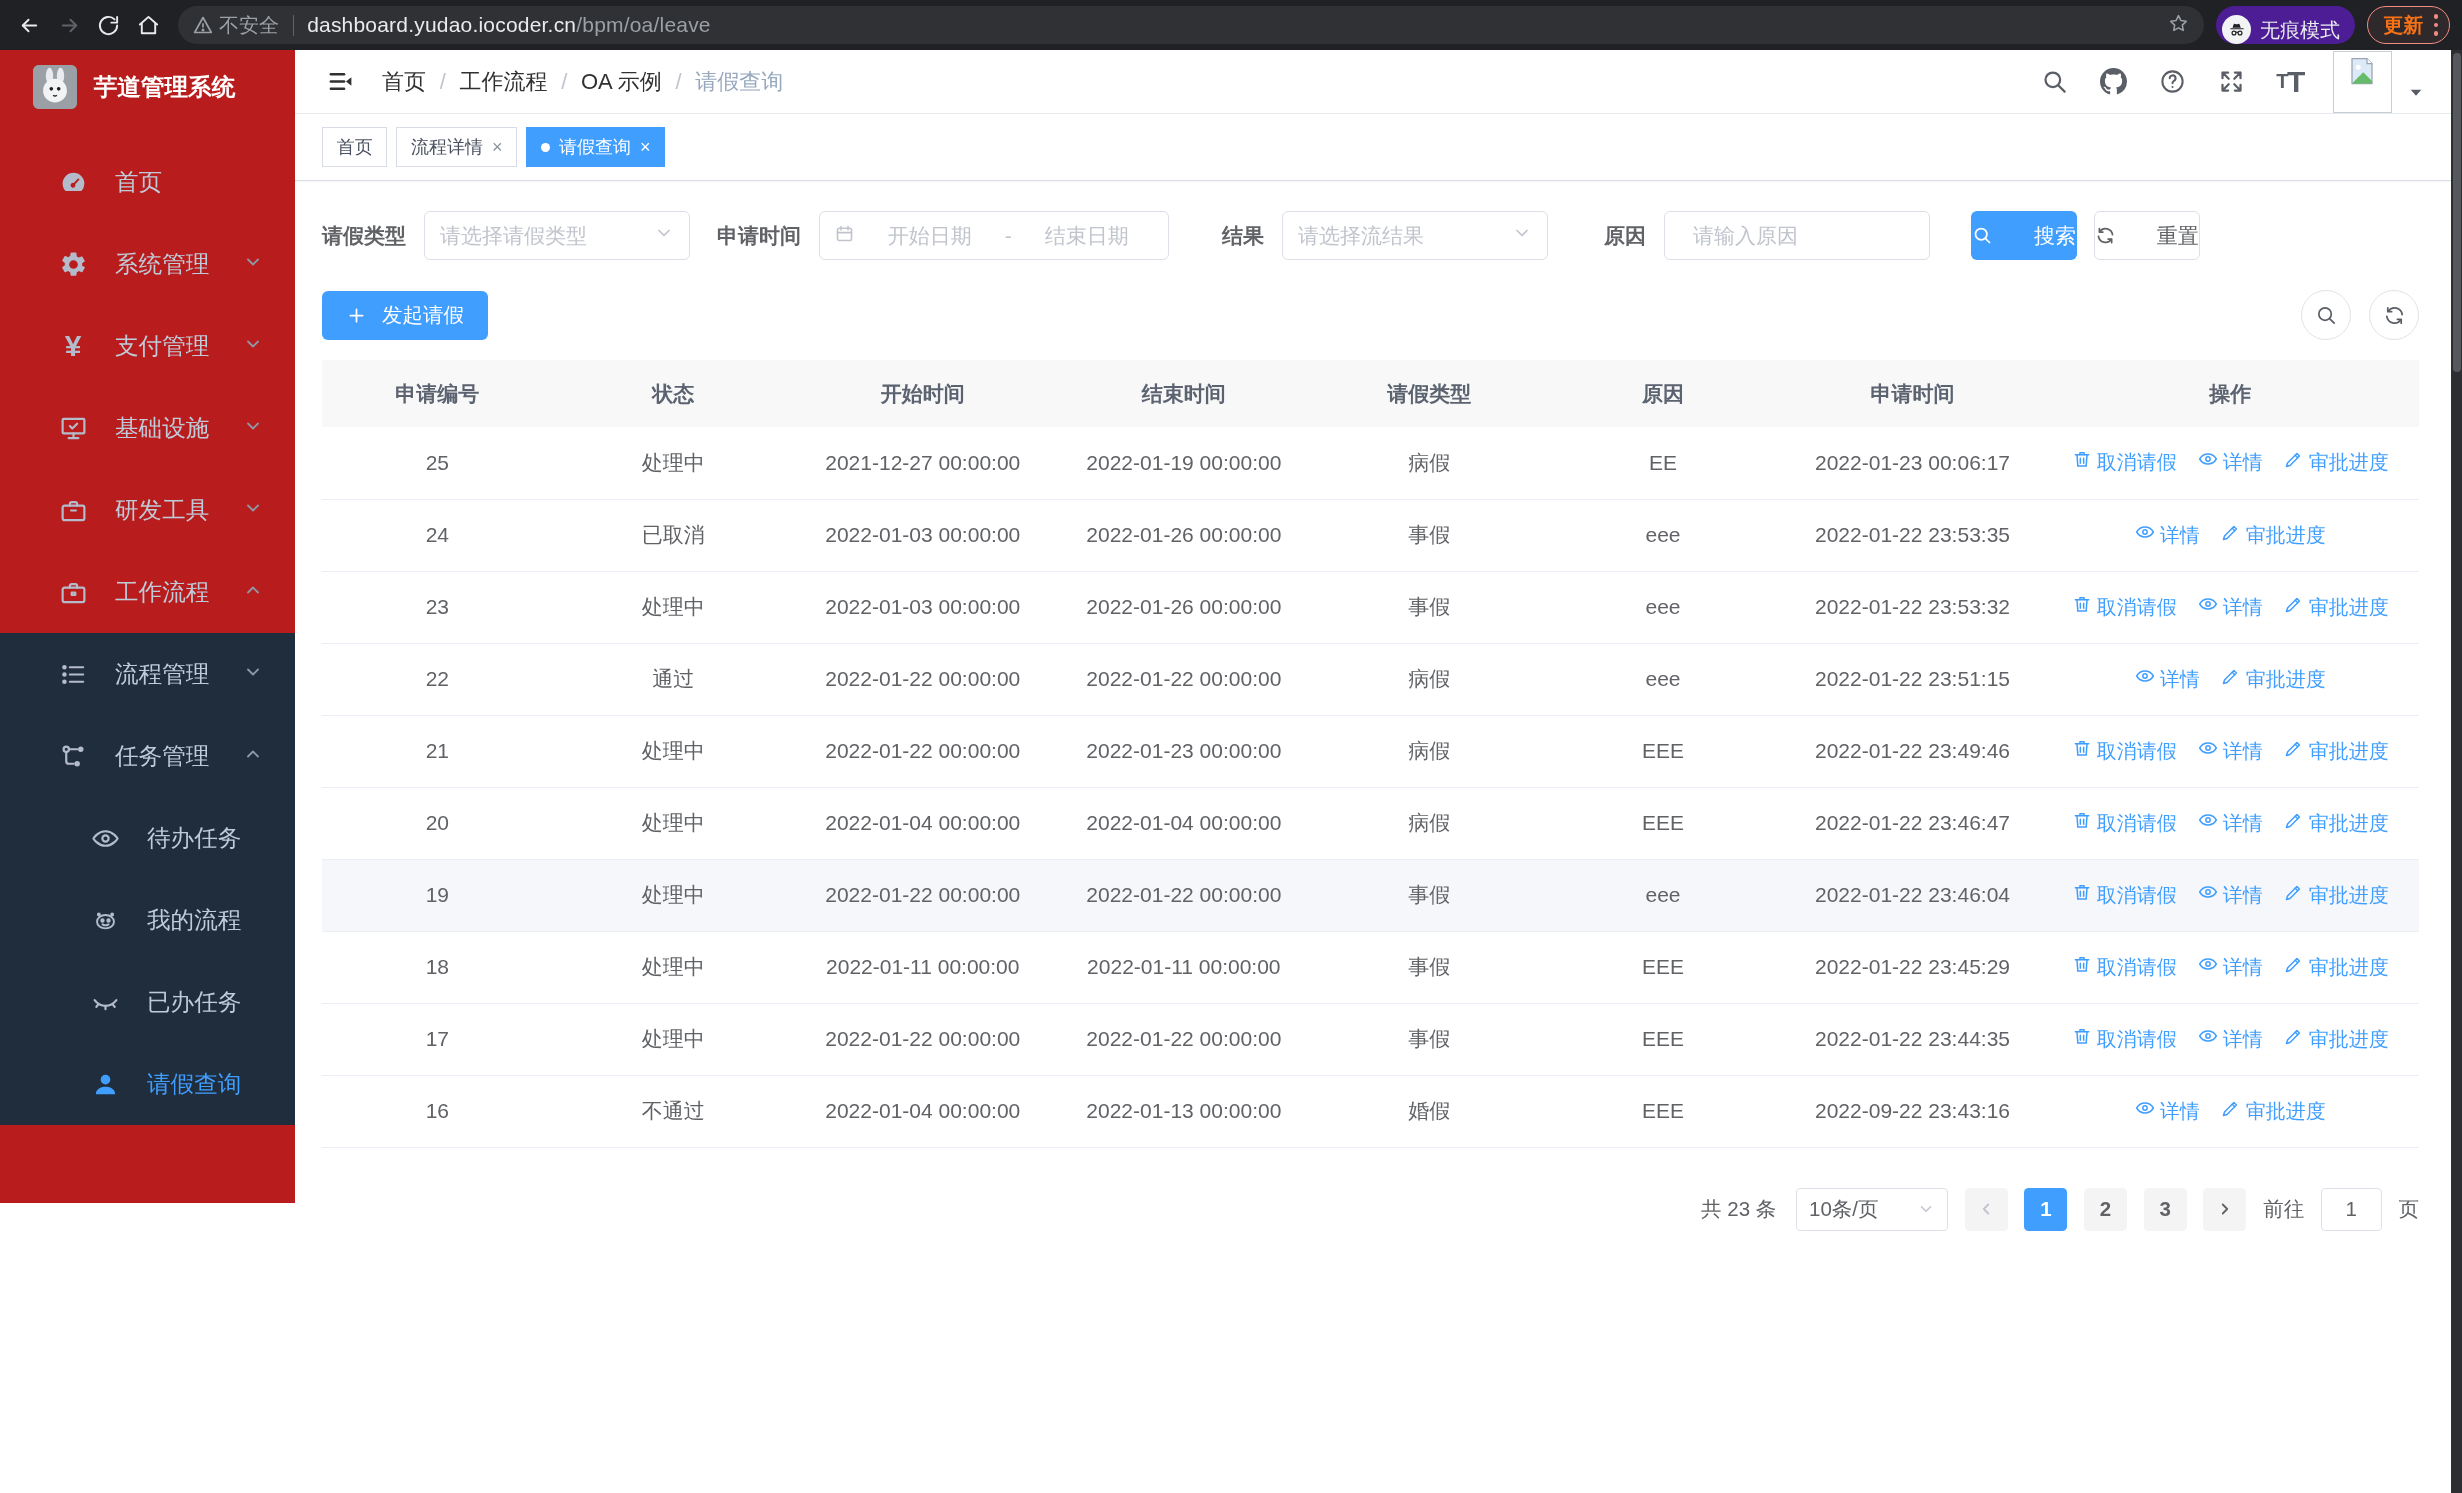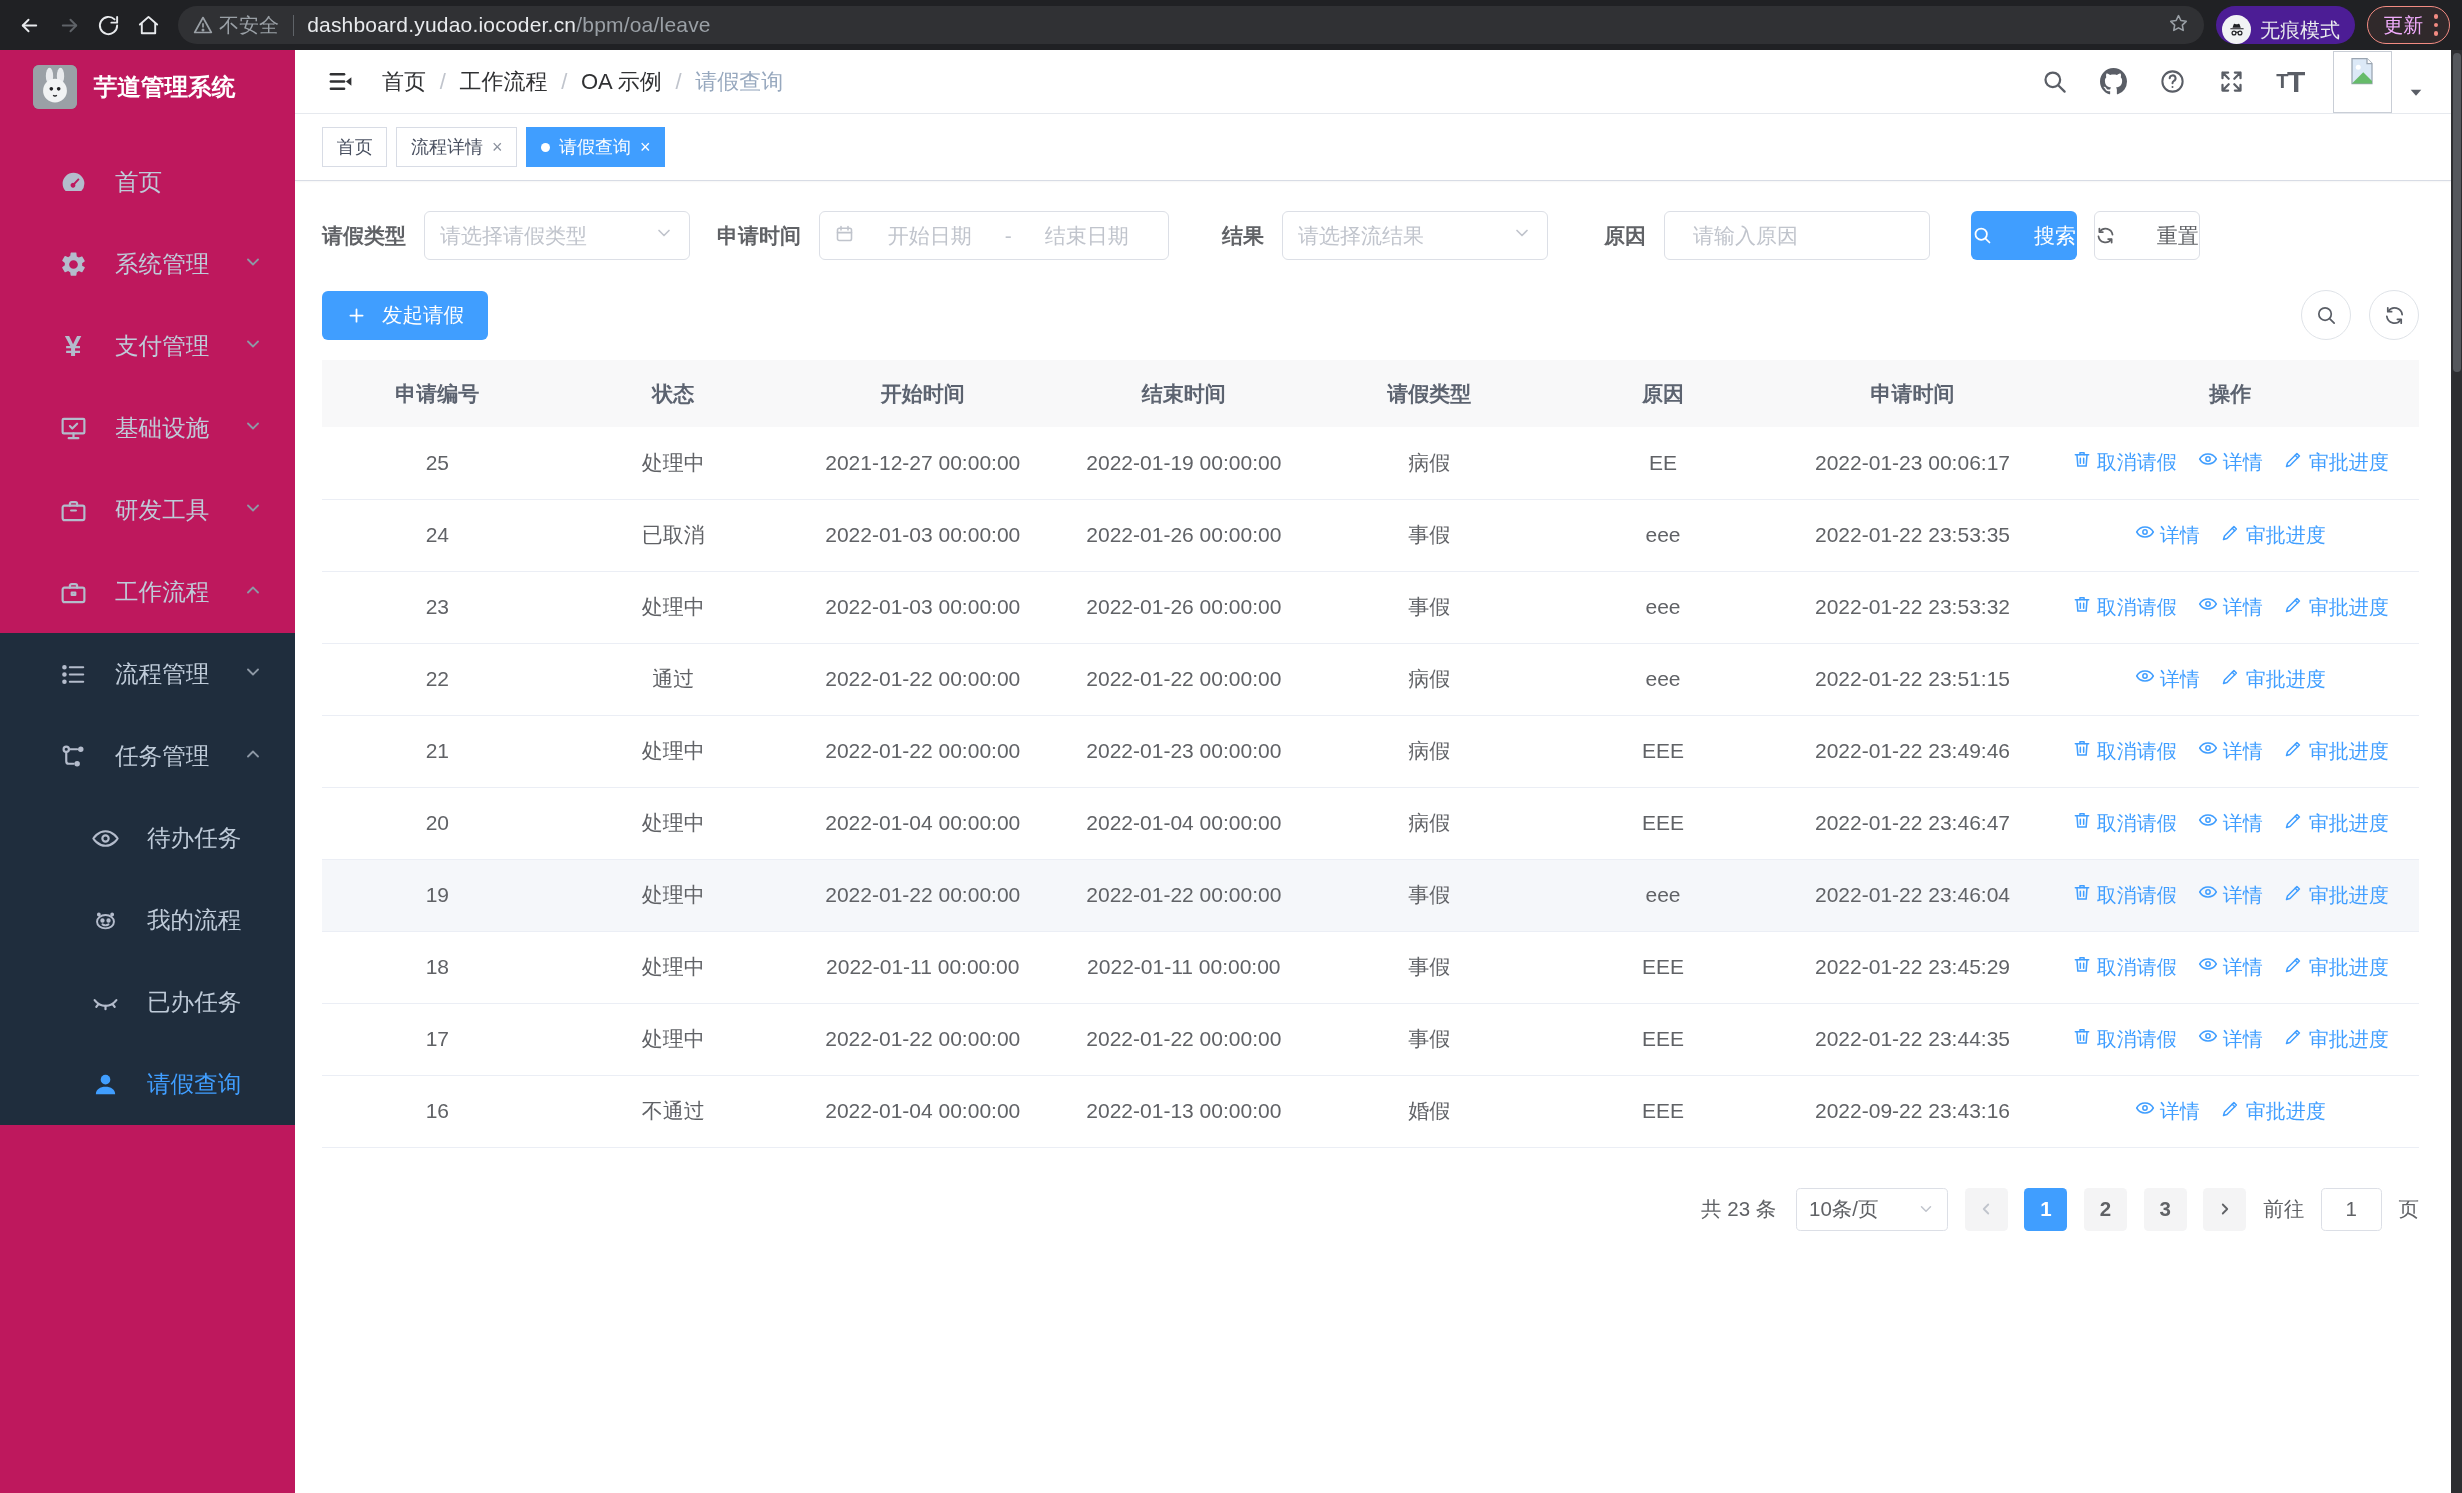--- a/index.html
+++ b/index.html
@@ -14,30 +14,30 @@
   .url-pill .warn { display:flex; align-items:center; gap:6px; color:#9aa0a6; font-size:20px; }
   .url-pill .warn svg { width:20px; height:20px; }
   .url-sep { width:0.8px; height:21px; background:#5f6368; margin:0 13.7px; }
   .url-text { font-size:21px; color:#e8eaed; letter-spacing:0.2px; }
   .url-text .path { color:#9aa0a6; }
   .url-star { margin-left:auto; color:#9aa0a6; }
   .url-star svg { width:21px; height:21px; }
   .incog-badge { height:38px; background:#4c1d95; border-radius:19px; display:flex; align-items:flex-end; gap:9px; padding:0 15px 0 6px; color:#e8eaed; font-size:20px; white-space:nowrap; }
   .incog-circle { width:29px; height:29px; border-radius:50%; background:#f1f3f4; display:flex; align-items:center; justify-content:center; }
   .incog-circle svg { width:18px; height:18px; }
-  .update-btn { height:38px; border:1.5px solid #f28b82; border-radius:19px; background:rgba(242,139,130,.08); display:flex; align-items:center; gap:10.6px; padding:0 10.6px 0 15px; color:#f0abfc; font-size:20px; margin-left:7.6px; white-space:nowrap; }
+  .update-btn { height:38px; border:1.5px solid #f28b82; border-radius:19px; background:rgba(242,139,130,.08); display:flex; align-items:center; gap:10.6px; padding:0 10.6px 0 15px; color:#f97316; font-size:20px; margin-left:7.6px; white-space:nowrap;font-weight:bold; }
   .dots3 { display:flex; flex-direction:column; gap:3.8px; }
   .dots3 i { width:4.6px; height:4.6px; border-radius:50%; background:#f28b82; display:block; }
 
   
   .scrollbar { position:absolute; right:0; top:50px; width:10.6px; height:1443px; background:#2d2e31; z-index:40; }
   .scrollbar .thumb { position:absolute; top:3px; left:1.5px; width:7.6px; height:319px; border-radius:3.8px; background:#55585d; }
 
   
-  .sidebar { position:absolute; left:0; top:50px; width:295px; height:1443px; background:#be185d; z-index:30; }
+  .sidebar { position:absolute; left:0; top:50px; width:295px; height:1153px; background:#b91c1c; z-index:30; }
   .logo-row { height:73px; display:flex; align-items:center; gap:16.7px; padding-left:33px; }
   .logo-avatar { width:44px; height:44px; border-radius:6px; overflow:hidden; background:#8c8f94; flex:none; }
   .logo-avatar svg { width:100%; height:100%; }
   .logo-title { color:#fff; font-size:23.6px; font-weight:bold; white-space:nowrap; }
   .menu { margin-top:18px; }
   .m-item { position:relative; height:82px; display:flex; align-items:center; padding-left:58px; gap:27px; color:#bfcbd9; font-size:23.6px; cursor:pointer; }
   .m-item .mi { width:30px; height:30px; flex:none; display:flex; align-items:center; justify-content:center; color:#b4bccc; }
   .m-item .mi svg { width:29px; height:29px; }
   .m-item .yen { font-size:30px; font-weight:bold; color:#b4bccc; line-height:1; }
   .m-arrow { position:absolute; right:32px; color:#8d98a5; }

